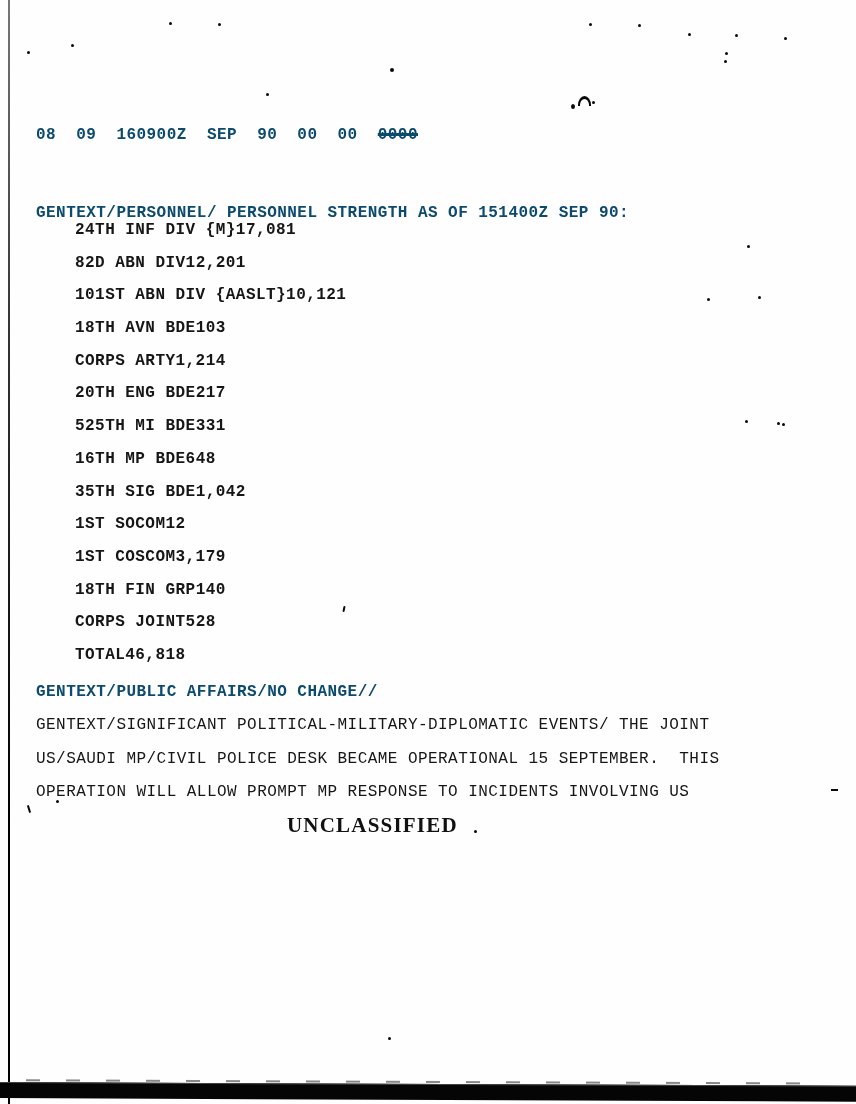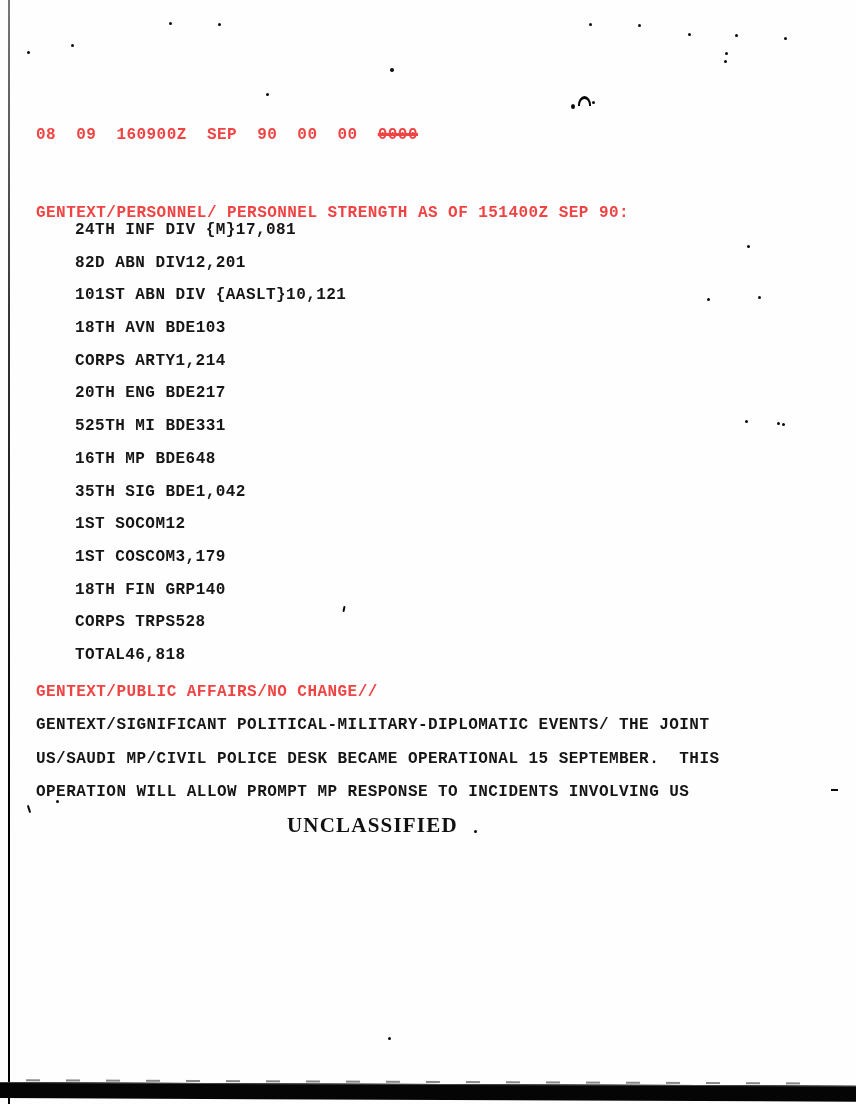--- a/index.html
+++ b/index.html
@@ -13,21 +13,21 @@
     color: #161616;
   }
   
   .line {
     position: absolute;
     left: 36px;
     font-size: 16px;
     font-weight: bold;
     letter-spacing: 0.45px;
     white-space: pre;
-    color: #ef4444;
+    color: #0c4a6e;
   }
   .struck { text-decoration: line-through; text-decoration-thickness: 3px; }
   
   .strength-table {
     position: absolute;
     left: 36px;
     top: 221px;
     width: 420px;
   }
   .trow {
@@ -40,21 +40,21 @@
     letter-spacing: 0.45px;
     white-space: pre;
   }
   .trow .unit { text-align: left; }
   .trow .val  { text-align: right; }
   
   .events-block { position: absolute; left: 36px; top: 716px; }
   .events-block .pline {
     height: 33.6px;
     font-size: 16px;
-    font-weight: bold;
+    font-weight: normal;
     letter-spacing: 0.45px;
     white-space: pre;
   }
   
   .stamp {
     position: absolute;
     left: 259px;
     top: 813px;
     font-family: "Liberation Serif", "DejaVu Serif", serif;
     font-weight: bold;
@@ -155,21 +155,21 @@
       <div class="trow"><span class="unit">101ST ABN DIV {AASLT}</span><span class="val">10,121</span></div>
       <div class="trow"><span class="unit">18TH AVN BDE</span><span class="val">103</span></div>
       <div class="trow"><span class="unit">CORPS ARTY</span><span class="val">1,214</span></div>
       <div class="trow"><span class="unit">20TH ENG BDE</span><span class="val">217</span></div>
       <div class="trow"><span class="unit">525TH MI BDE</span><span class="val">331</span></div>
       <div class="trow"><span class="unit">16TH MP BDE</span><span class="val">648</span></div>
       <div class="trow"><span class="unit">35TH SIG BDE</span><span class="val">1,042</span></div>
       <div class="trow"><span class="unit">1ST SOCOM</span><span class="val">12</span></div>
       <div class="trow"><span class="unit">1ST COSCOM</span><span class="val">3,179</span></div>
       <div class="trow"><span class="unit">18TH FIN GRP</span><span class="val">140</span></div>
-      <div class="trow"><span class="unit">CORPS TRPS</span><span class="val">528</span></div>
+      <div class="trow"><span class="unit">CORPS JOINT</span><span class="val">528</span></div>
       <div class="trow"><span class="unit">TOTAL</span><span class="val">46,818</span></div>
     </div>
 
   <div class="line" style="top:683px;">GENTEXT/PUBLIC AFFAIRS/NO CHANGE//</div>
 
   <div class="events-block" id="events-block">
       <div class="pline">GENTEXT/SIGNIFICANT POLITICAL-MILITARY-DIPLOMATIC EVENTS/ THE JOINT</div>
       <div class="pline">US/SAUDI MP/CIVIL POLICE DESK BECAME OPERATIONAL 15 SEPTEMBER.  THIS</div>
       <div class="pline">OPERATION WILL ALLOW PROMPT MP RESPONSE TO INCIDENTS INVOLVING US</div>
     </div>

